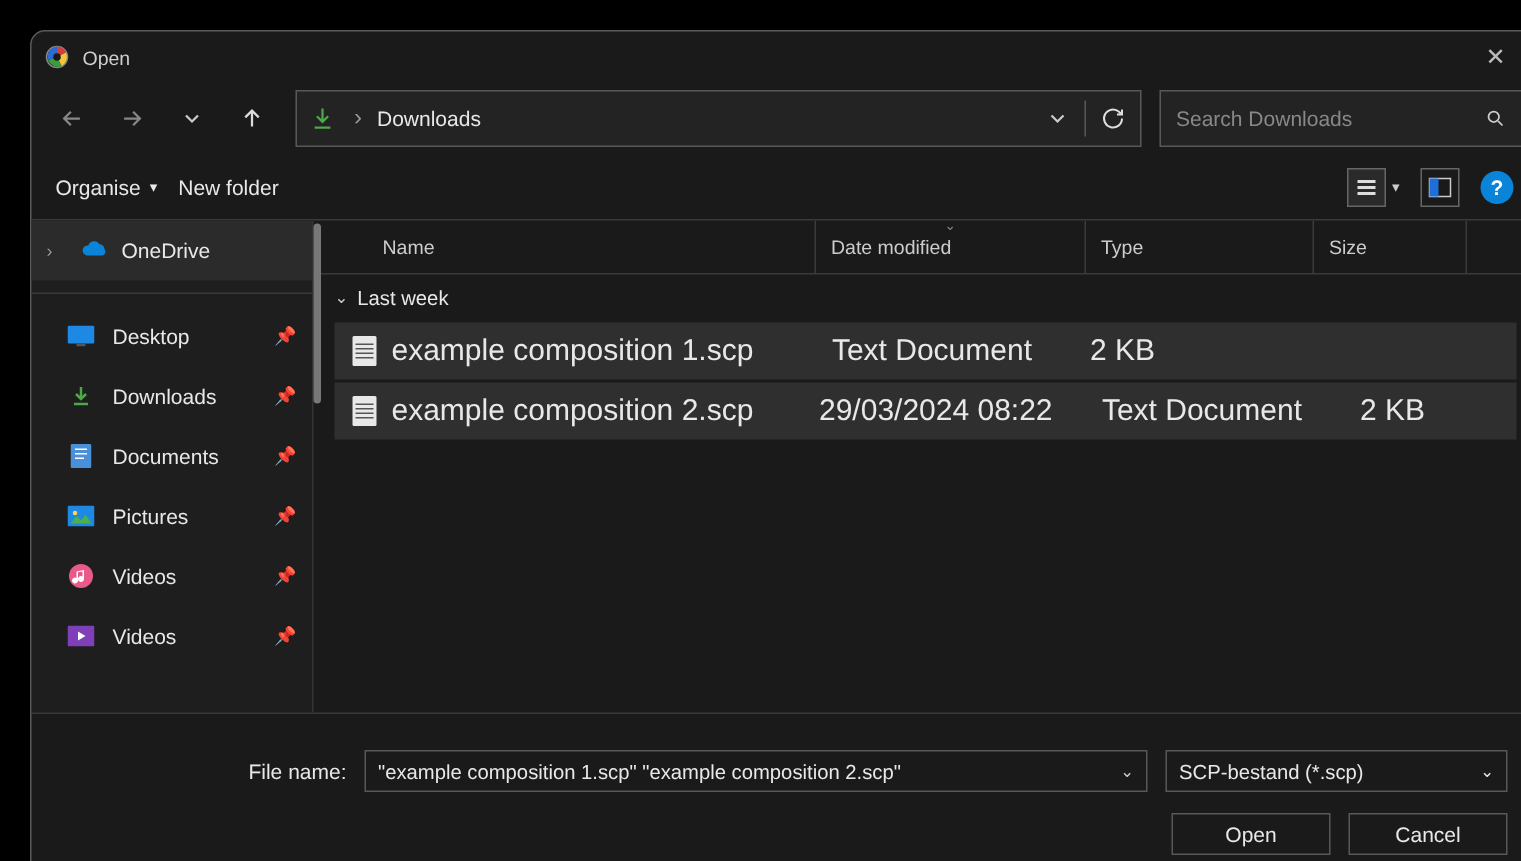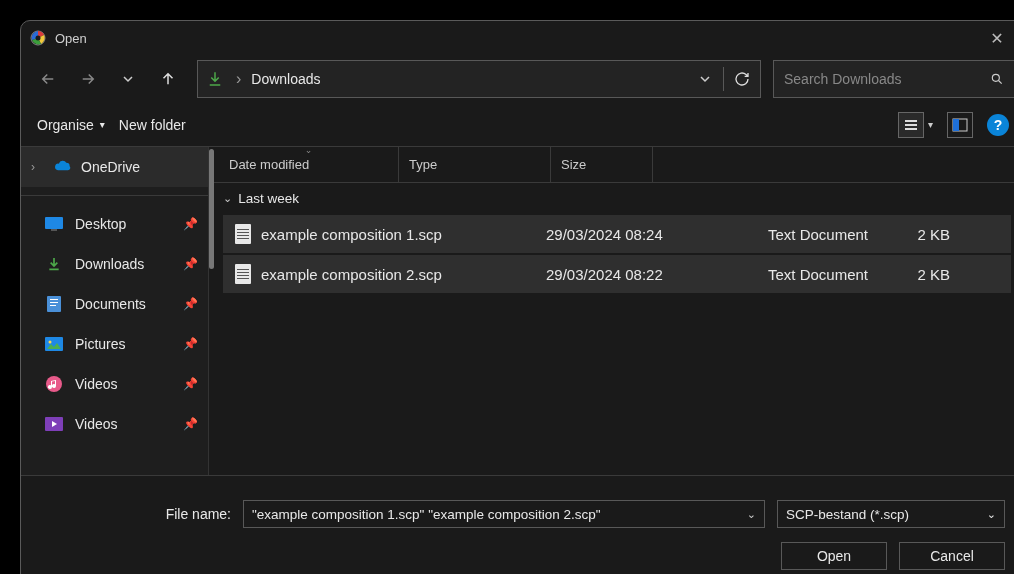--- a/index.html
+++ b/index.html
@@ -115,21 +115,21 @@
 
 .group-row {
   height:30px;display:flex;align-items:center;gap:6px;
   padding-left:14px; font-size:13.5px; color:#e8e8e8;
 }
 .group-row .chev { font-size:11px; color:#ccc; }
 
 .file-row {
   height:38px; display:flex;align-items:center;
   margin: 2px 14px; background:#2f2f2f;
-  font-size:15px; cursor:pointer;
+  font-size:20px; cursor:pointer;
 }
 .file-row .f-name { width:313px; display:flex;align-items:center;gap:10px; padding-left:12px; }
 .file-row .f-date { width:180px; padding-left:10px; }
 .file-row .f-type { width:152px; padding-left:10px;text-align:right; }
 .file-row .f-size { width:102px; text-align:right; padding-right:20px; }
 .file-icon { width:16px;height:20px;background:#e8e8e8;border-radius:1px;display:flex;flex-direction:column;justify-content:space-evenly;padding:3px 2px; }
 .file-icon div { height:1px;background:#555; }
 
 .footer {
   height: 110px;
@@ -339,20 +339,23 @@
             </svg>
           </span>
         <span class="label">Videos</span>
         <span class="pin">📌</span>
       </div>
     </div>
 
     <div class="content">
       <div class="scroll-indicator"></div>
       <div class="list-header" style="padding-left:10px;">
+        <div class="col-name">
+            <span>Name</span>
+          </div>
         <div class="col-date">
             <span class="sort">⌄</span>
             <span>Date modified</span>
           </div>
         <div class="col-type">
             <span>Type</span>
           </div>
         <div class="col-size">
             <span>Size</span>
           </div>
@@ -366,21 +369,20 @@
       <div class="file-row">
         <div class="f-name">
           <span class="file-icon">
               <div></div>
               <div></div>
               <div></div>
               <div></div>
             </span>
           <span>example composition 1.scp</span>
         </div>
-        <div class="f-date">29/03/2024 08:24</div>
         <div class="f-type">Text Document</div>
         <div class="f-size">2 KB</div>
       </div>
 
       <div class="file-row">
         <div class="f-name">
           <span class="file-icon">
               <div></div>
               <div></div>
               <div></div>

